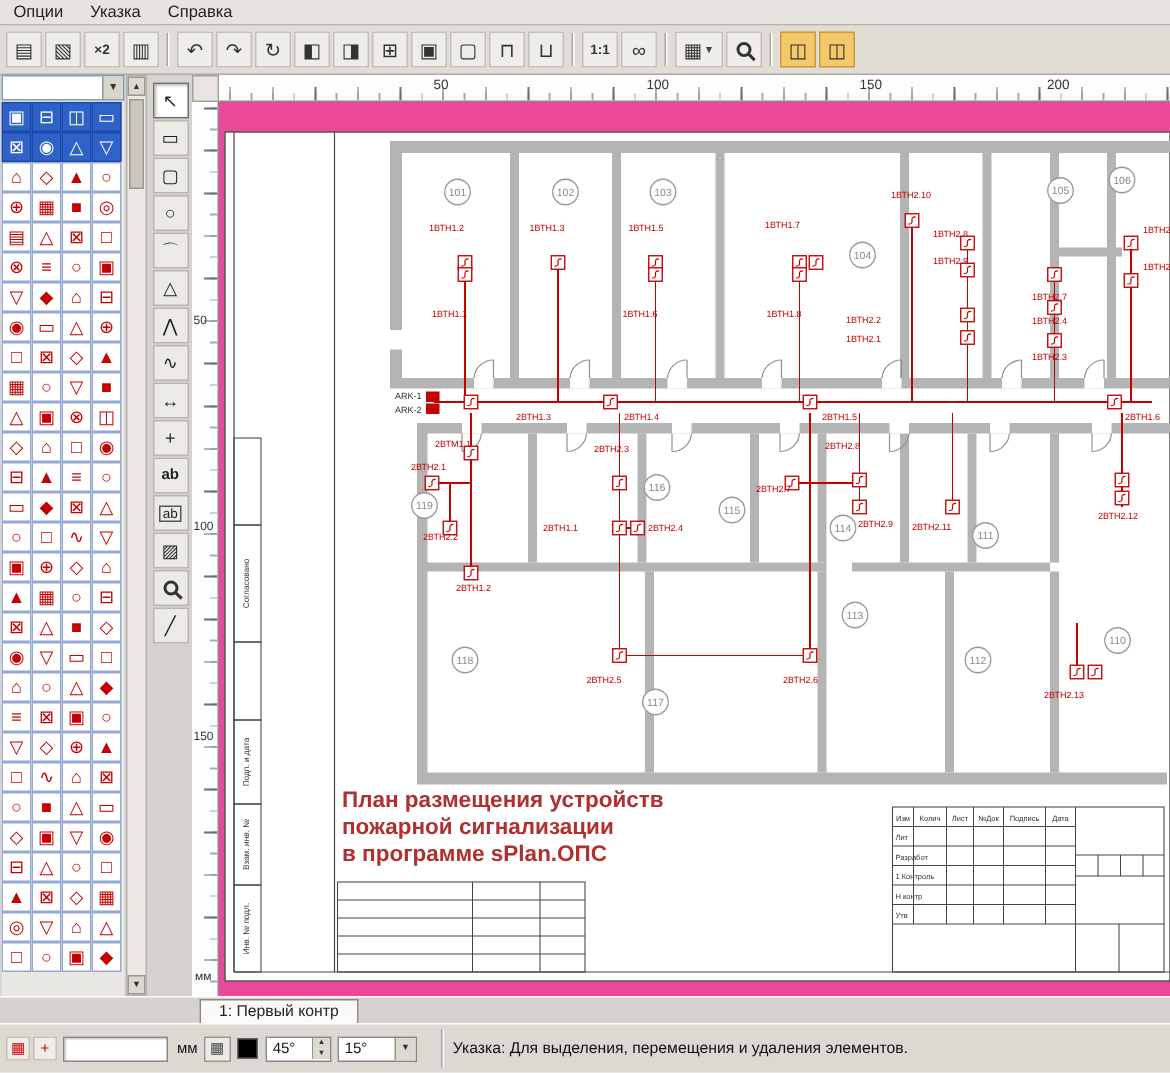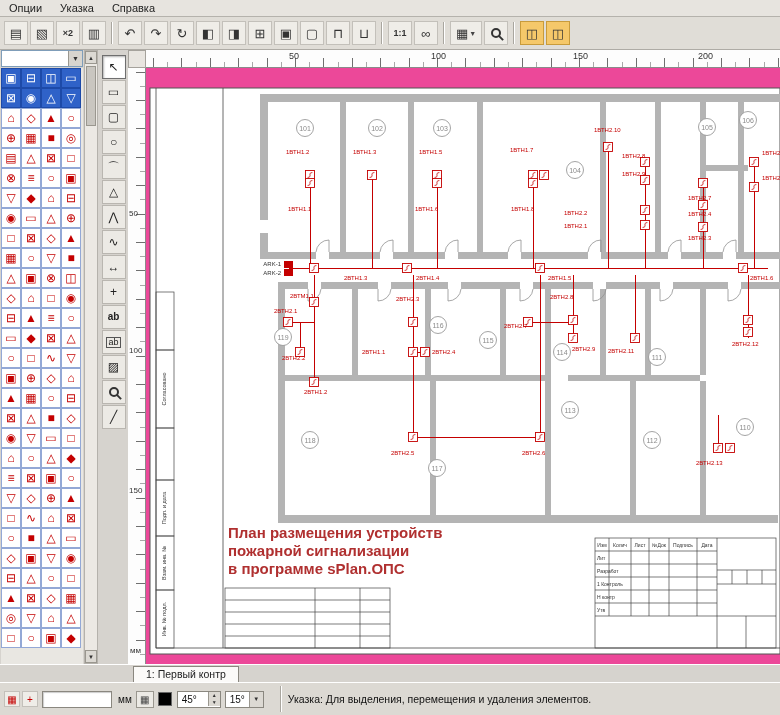--- a/index.html
+++ b/index.html
@@ -61,21 +61,21 @@
 
   
   #statusbar{position:absolute;left:0;right:0;bottom:0;height:33px;background:#dcd9d3;border-top:1px solid #fff;display:flex;align-items:center;font-size:10px;color:#111;padding-left:3px}
   .sicon{width:16px;height:16px;margin:0 1px;border:1px solid #c3c0ba;background:#efede8;color:#c40000;font-size:10px;display:flex;align-items:center;justify-content:center}
   #coord-box{width:70px;height:17px;background:#fff;border:1px solid #8a877f;box-shadow:inset 1px 1px 1px rgba(0,0,0,.2);margin:0 3px}
   .unit{margin:0 3px;font-size:10px}
   .sbtn{width:18px;height:17px;border:1px solid #9a978f;background:#eceae5;color:#444;font-size:10px;display:flex;align-items:center;justify-content:center;margin:0 1px}
   .swatch{width:14px;height:14px;background:#000;border:1px solid #666;margin:0 3px}
   .spin-box,.drop-box{height:17px;background:#fff;border:1px solid #8a877f;display:flex;align-items:center;font-size:10px;margin:0 2px;padding-left:4px}
   .spin-box{width:44px}
-  .drop-box{width:39px}
+  .drop-box{width:53px}
   .spin-arrows{margin-left:auto;display:flex;flex-direction:column;width:12px;border-left:1px solid #9a978f}
   .spin-arrows span{font-size:5px;line-height:7px;text-align:center;background:#dcd9d3;color:#333}
   .drop-arrow{margin-left:auto;width:14px;height:100%;background:#dcd9d3;border-left:1px solid #9a978f;font-size:6px;display:flex;align-items:center;justify-content:center;color:#333}
   .sdivider{width:2px;height:26px;border-left:1px solid #a9a69f;border-right:1px solid #fff;margin:0 6px 0 14px}
   #status-text{display:flex;line-height:12px;font-size:10.5px}
 
   .loupe{width:10px;height:10px;border:2px solid #333;border-radius:50%;position:relative;display:inline-block}
   .loupe::after{content:"";position:absolute;width:6px;height:2px;background:#333;transform:rotate(45deg);right:-5px;bottom:-3px}
 </style>
 </head>

